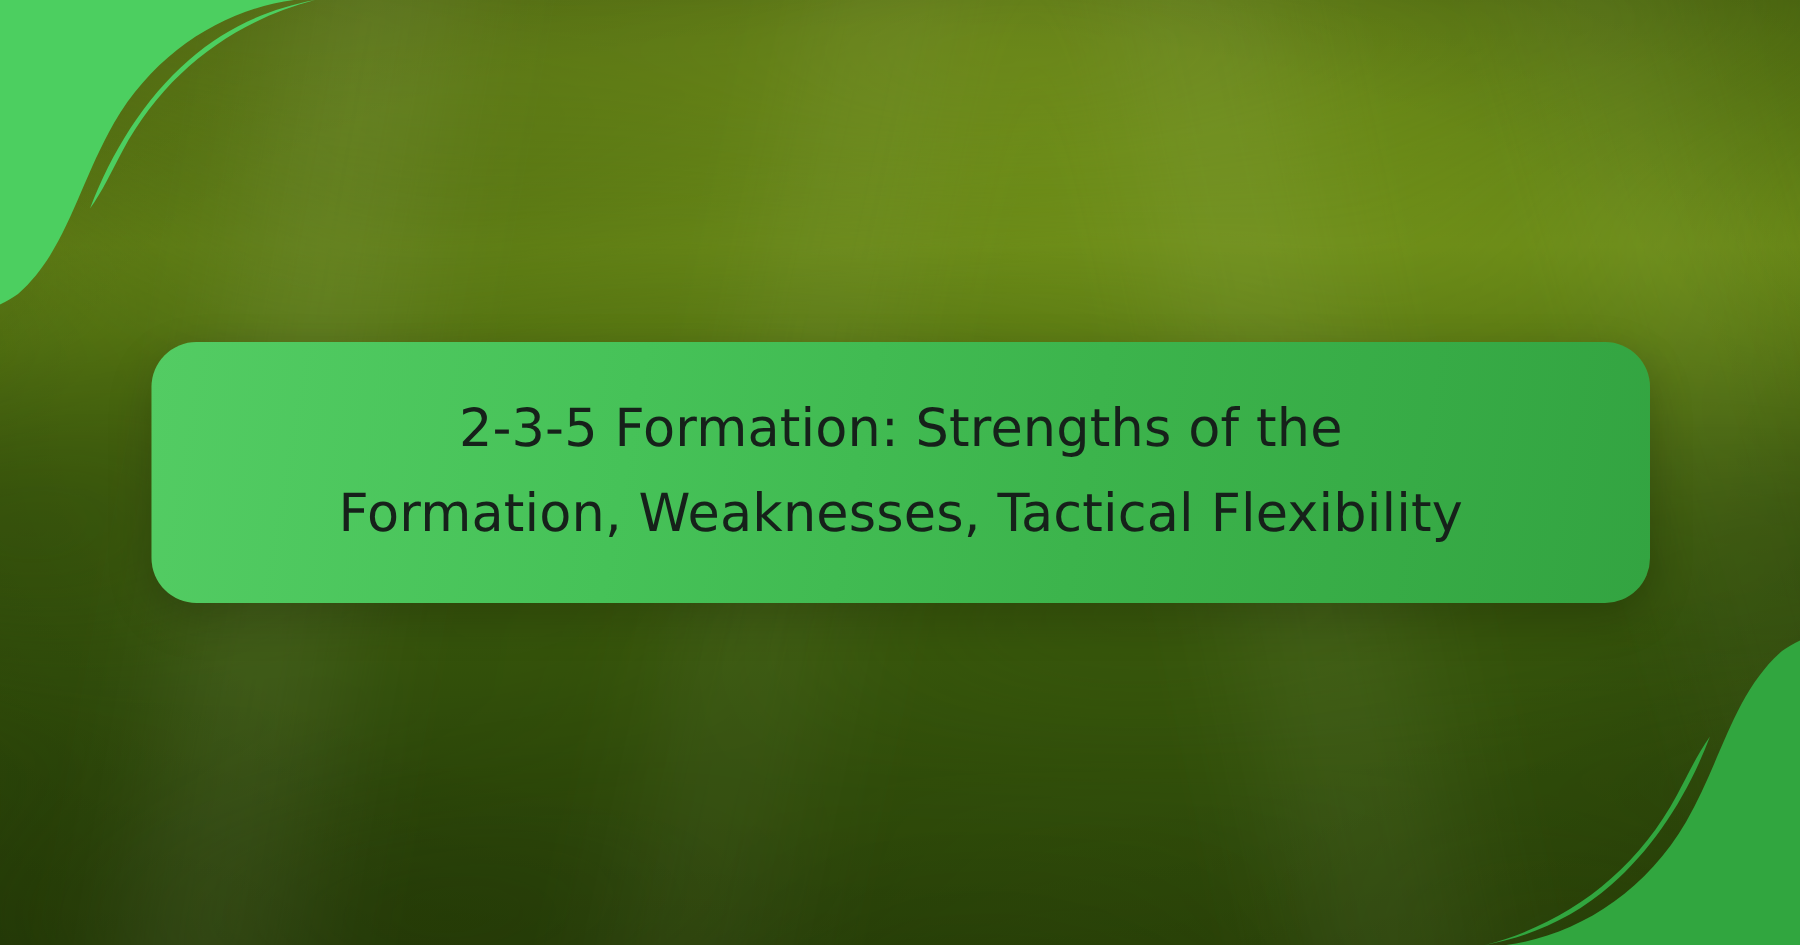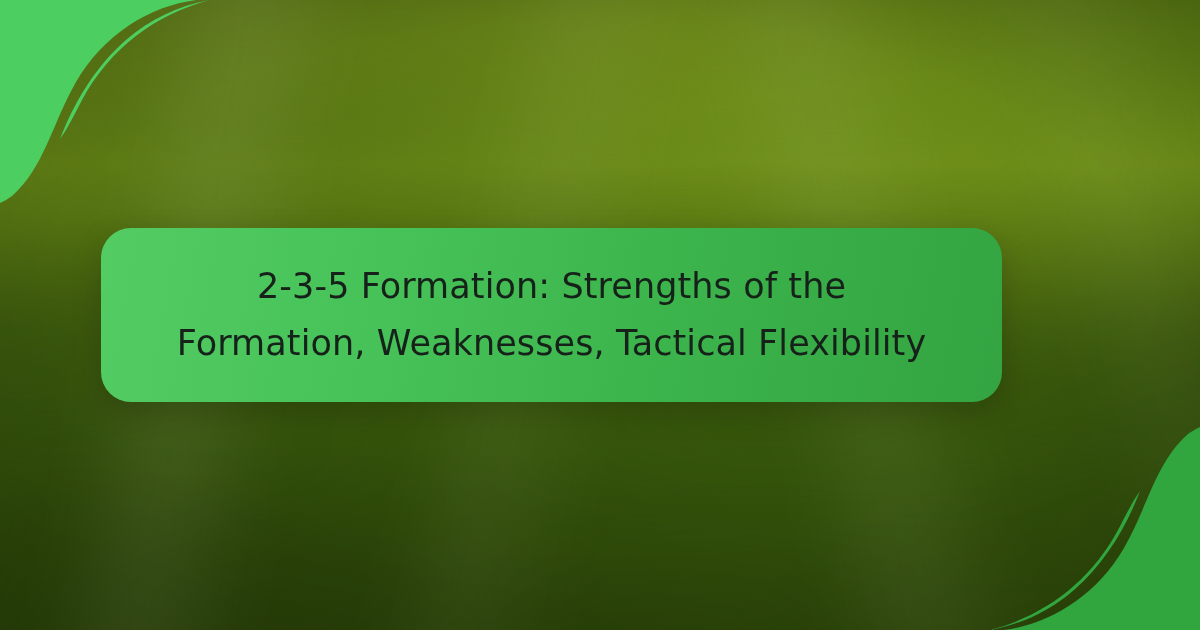--- a/index.html
+++ b/index.html
@@ -77,21 +77,21 @@
   }
   .corner-accent svg { display: block; width: 100%; height: 100%; }
   .corner-tl { top: 0; left: 0; }
   .corner-br { bottom: 0; right: 0; transform: rotate(180deg); }
 
   
   .title-card {
     position: absolute;
     left: 101px;
     top: 228px;
-    width: 901px;
+    width: 999px;
     height: 174px;
     border-radius: 30px;
     background: linear-gradient(100deg, #53cc63 0%, #46c258 32%, #3cb44c 62%, #33a441 100%);
     box-shadow: 0 10px 30px rgba(0,0,0,0.20);
     display: flex;
     align-items: center;
     justify-content: center;
     box-sizing: border-box;
     padding: 0 60px;
   }

